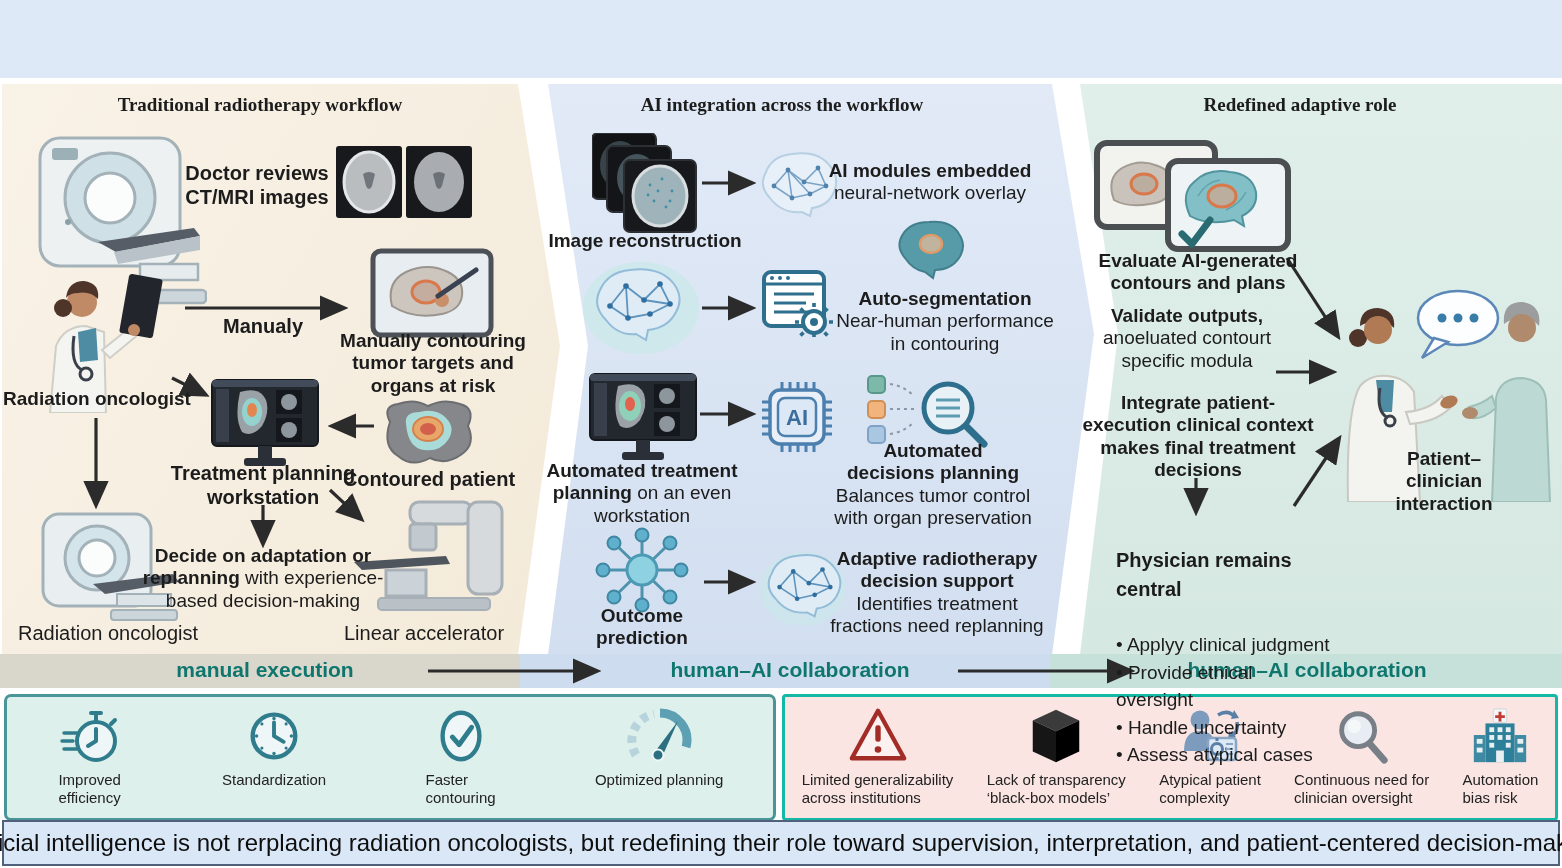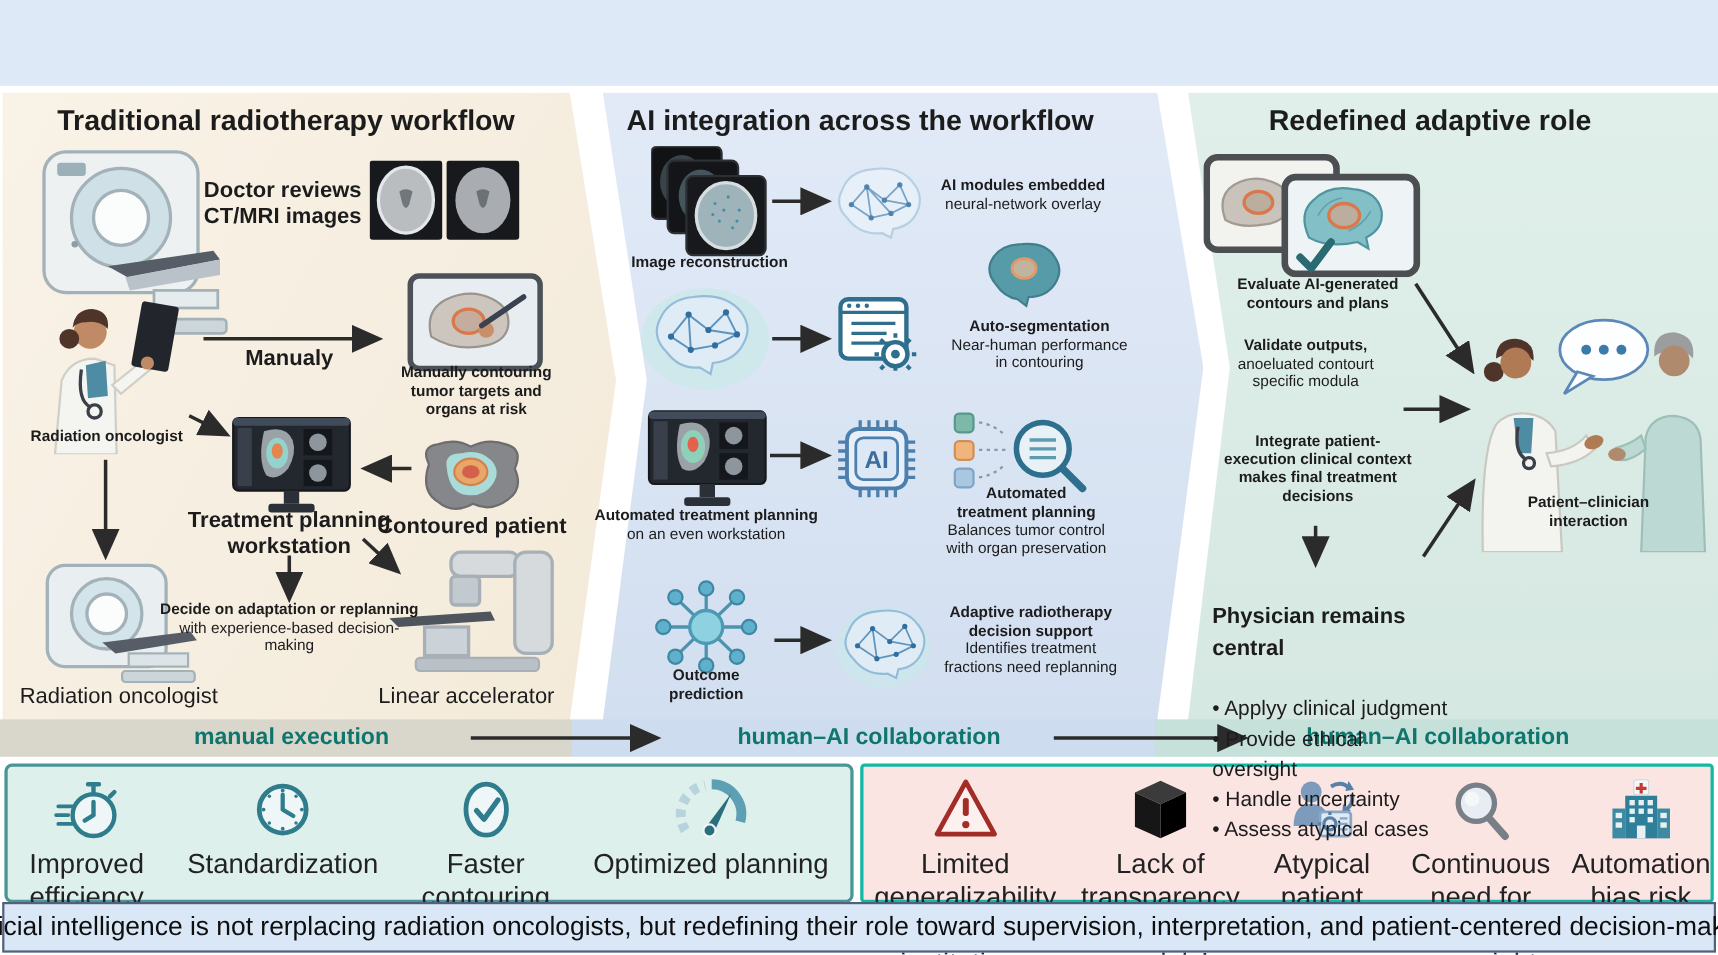--- a/index.html
+++ b/index.html
@@ -28,31 +28,31 @@
     font-size:21px;font-weight:bold;z-index:3;white-space:nowrap;color:#0f766e;}
   
   .benefits-box{position:absolute;left:4px;top:694px;width:766px;height:113px;
     background:#def0eb;border:3px solid #4a9598;border-radius:7px;z-index:1;
     display:flex;justify-content:space-around;align-items:flex-start;padding-top:8px;}
   .risks-box{position:absolute;left:782px;top:694px;width:770px;height:113px;
     background:#fae5e3;border:3px solid #14b8a6;border-radius:4px;z-index:1;
     display:flex;justify-content:space-around;align-items:flex-start;padding-top:8px;}
   .tray-item{display:flex;flex-direction:column;align-items:center;gap:4px;}
   .tray-item svg{display:block;}
-  .tray-label{font-size:25px;text-align:center;line-height:1.2;white-space:pre-line;color:#222;}
+  .tray-label{font-size:15px;line-height:1.2;white-space:pre-line;color:#222;}
   
   .banner{position:absolute;left:2px;top:820px;width:1554px;height:42px;background:#d9e7f7;
     border:2px solid #51617b;z-index:1;display:flex;align-items:center;justify-content:center;}
   .banner-text{font-size:24px;color:#0e0e0e;white-space:nowrap;}
   
   .t{position:absolute;z-index:3;text-align:center;transform:translateX(-50%);
-    font-size:14px;line-height:1.18;white-space:pre-line;color:#1c1c1c;}
+    font-size:19px;line-height:1.18;white-space:pre-line;color:#1c1c1c;}
   .b{font-weight:bold;}
-  .heading{font-size:26px;font-weight:bold;white-space:nowrap;}
-  .lt{position:absolute;z-index:3;font-size:19px;line-height:1.45;text-align:left;white-space:pre-line;color:#1c1c1c;}
+  .heading{font-size:19px;font-weight:bold;white-space:nowrap;font-family:Liberation Serif, serif;}
+  .lt{position:absolute;z-index:3;font-size:19px;line-height:1.45;text-align:left;white-space:pre-line;color:#1c1c1c;margin-left:14px;}
   .ill{position:absolute;z-index:2;}
   .overlay{position:absolute;left:0;top:0;z-index:2;pointer-events:none;}
 </style>
 </head>
 <body>
 
 <div class="header"></div>
 <div class="title">AI in Radiotherapy: From Technical Assistant to Clinical Partner</div>
 
 <div class="panel panel-left"></div>
@@ -330,21 +330,21 @@
   <circle cx="82" cy="34" r="24" fill="#e8f1f5" stroke="#2e6f8e" stroke-width="5"></circle>
   <g stroke="#5d9bb0" stroke-width="3">
       <line x1="70" y1="26" x2="94" y2="26"></line>
       <line x1="70" y1="34" x2="94" y2="34"></line>
       <line x1="70" y1="42" x2="94" y2="42"></line>
     </g>
   <line x1="100" y1="52" x2="118" y2="70" stroke="#2e6f8e" stroke-width="7" stroke-linecap="round"></line>
 </svg>
 
 <div class="t" style="left:933px;top:440px"><span class="b">Automated
-treatment planning</span><br><span>Balances tumor control
+decisions planning</span><br><span>Balances tumor control
 with organ preservation</span></div>
 
 <svg class="ill" style="left:595px;top:526px" width="94" height="88" viewBox="0 0 94 88">
   <g stroke="#4d93ad" stroke-width="3">
     <line x1="47" y1="44" x2="47" y2="10"></line>
       <line x1="47" y1="44" x2="74" y2="18"></line>
       <line x1="47" y1="44" x2="85" y2="44"></line>
       <line x1="47" y1="44" x2="74" y2="70"></line>
     <line x1="47" y1="44" x2="47" y2="78"></line>
       <line x1="47" y1="44" x2="20" y2="70"></line>

